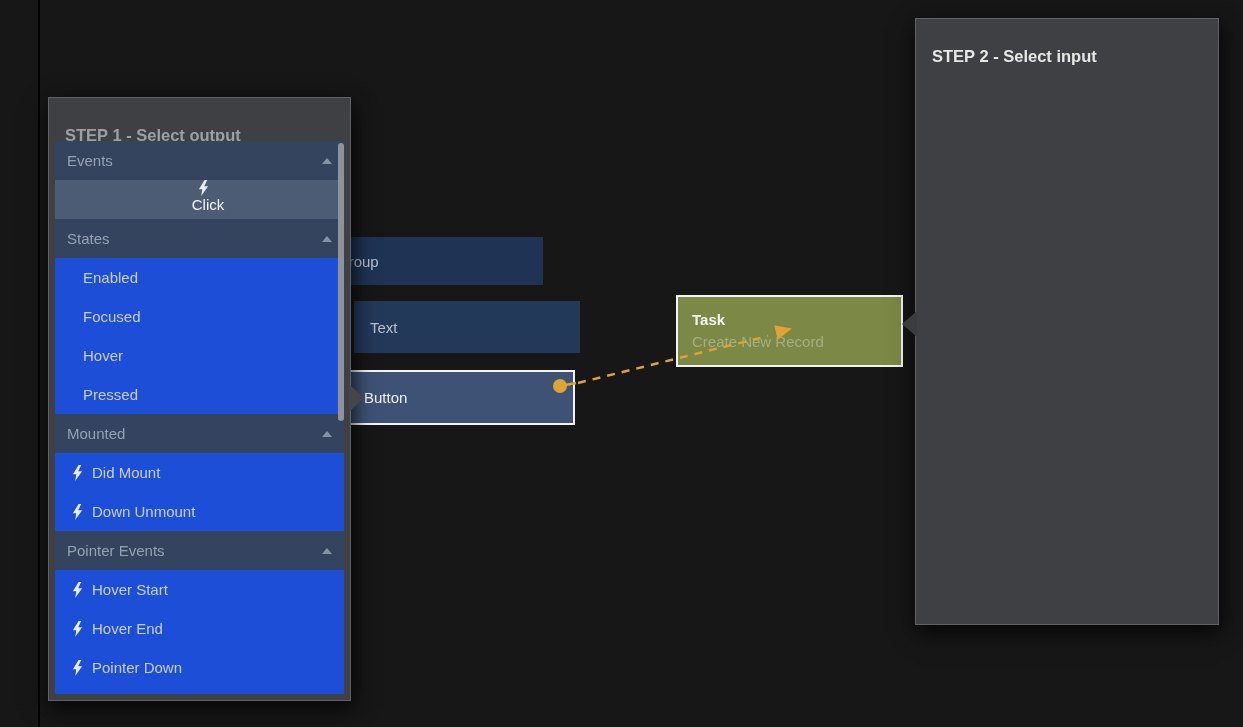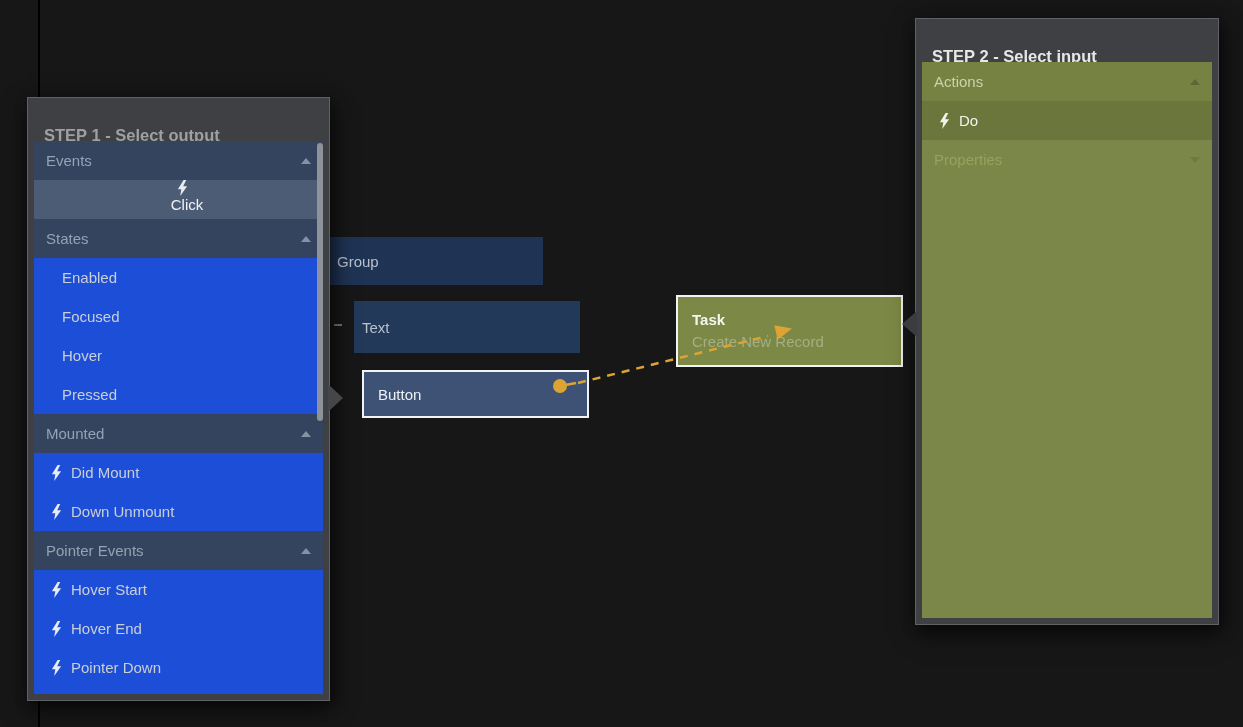--- a/index.html
+++ b/index.html
@@ -8,35 +8,35 @@
     background:#171717;
     font-family:"Liberation Sans","DejaVu Sans",sans-serif;
     -webkit-font-smoothing:antialiased;
   }
   
   .vline{position:absolute;left:38px;top:0;width:2px;height:727px;background:#000;z-index:0;}
 
   
   .node{position:absolute;display:flex;align-items:center;font-size:15px;box-sizing:border-box;z-index:1;}
   .node-group {left:280px;top:237px;width:263px;height:48px;background:#1f3354;color:#b7c0cb;padding-left:57px;}
-  .node-text  {left:354px;top:301px;width:226px;height:52px;background:#233959;color:#b7c0cb;padding-left:8px;}
-  .node-button{left:348px;top:370px;width:227px;height:48px;background:#3d5275;border:2px solid #f2f3f5;color:#eef1f5;padding-left:14px;margin-left:14px;}
+  .node-text  {left:354px;top:301px;width:226px;height:52px;background:#233959;color:#b7c0cb;padding-left:16px;}
+  .node-button{left:348px;top:370px;width:227px;height:55px;background:#3d5275;border:2px solid #f2f3f5;color:#eef1f5;padding-left:14px;}
   .node-task  {left:676px;top:295px;width:227px;height:72px;background:#7c8845;border:2px solid #f2f3f5;
                flex-direction:column;align-items:flex-start;justify-content:center;padding-left:14px;line-height:1.45;}
   .task-title{color:#f4f5f1;font-weight:bold;}
   .task-sub{color:#a6ae84;}
   .stub{position:absolute;left:334px;top:324px;width:8px;height:2px;background:#70767f;z-index:1;}
 
   
   #wire{position:absolute;left:0;top:0;z-index:2;pointer-events:none;}
 
   
   .popup{position:absolute;background:#3e4044;border:1px solid #616266;box-sizing:border-box;
          box-shadow:0 8px 22px rgba(0,0,0,.55), 4px 4px 14px rgba(0,0,0,.4);z-index:5;}
-  .popup1{left:27px;top:97px;width:303px;height:604px;}
+  .popup1{left:48px;top:97px;width:303px;height:604px;}
   .popup2{left:915px;top:18px;width:304px;height:607px;}
   .popup-header{height:43px;line-height:43px;padding-left:16px;font-size:16.5px;font-weight:bold;
                 white-space:nowrap;overflow:hidden;margin-top:16px;}
   .popup1 .popup-header{color:#9ea0a3;}
   .popup2 .popup-header{color:#e7e8e5;}
   .list{position:absolute;left:6px;right:6px;top:43px;bottom:6px;display:flex;flex-direction:column;overflow:hidden;}
   .list1{background:#1d4ed8;}
   .list2{background:#7b8748;}
 
   .row{height:39px;min-height:39px;display:flex;align-items:center;font-size:15px;box-sizing:border-box;}
@@ -173,36 +173,16 @@
         <span>Pointer Down</span>
       </div>
 
       <div class="scroll-thumb"></div>
     </div>
     <div class="pointer pointer-right"></div>
   </div>
 
   <div class="popup popup2">
     <div class="popup-header">STEP 2 - Select input</div>
-    <div class="list list2">
-
-      <div class="row sec">
-        <span>Actions</span>
-        <span class="caret up"></span>
-      </div>
-
-      <div class="row item bolted sel-dark">
-        <svg class="bolt" width="11" height="16" viewBox="0 0 11 16">
-            <path fill="currentColor" d="M6.6 0 L0.9 9.2 H4.3 L3.2 16 L10.1 6.3 H6.2 L9.2 0 Z"></path>
-          </svg>
-        <span>Do</span>
-      </div>
-
-      <div class="row sec muted">
-        <span>Properties</span>
-        <span class="caret down"></span>
-      </div>
-
-    </div>
     <div class="pointer pointer-left"></div>
   </div>
 
 </div>
 
 </body></html>

